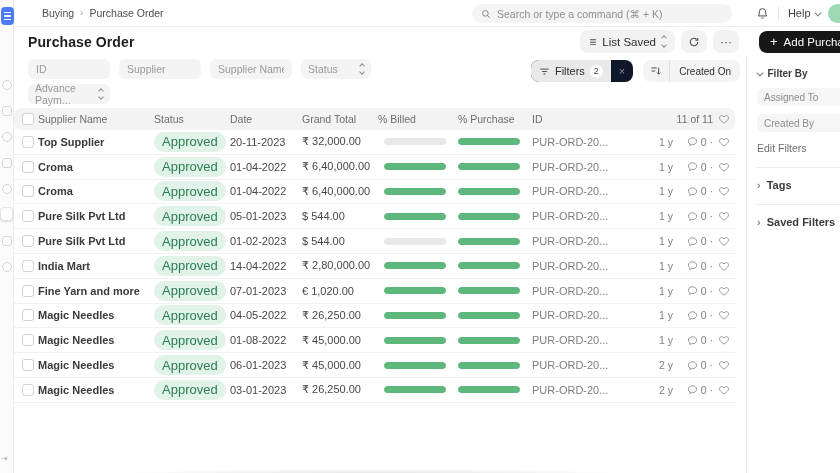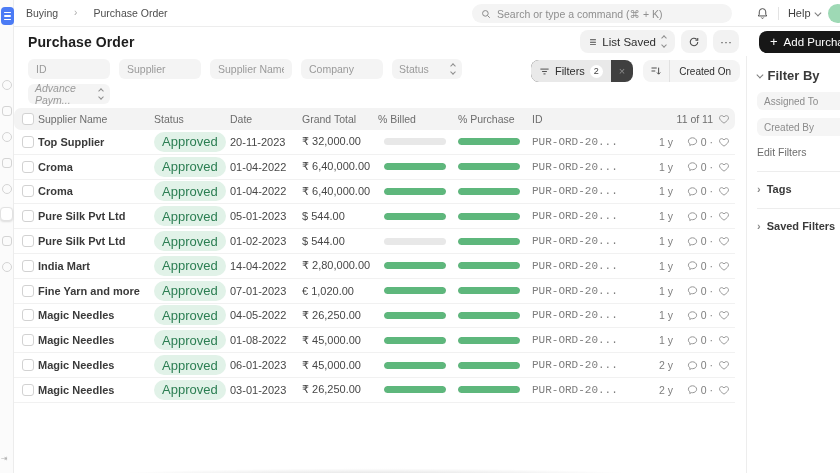--- a/index.html
+++ b/index.html
@@ -16,21 +16,21 @@
   .rail-logo i { display:block; width:7px; height:1.4px; background:#fff; border-radius:1px; }
   .app-ico { position:absolute; left:2px; width:10px; height:10px; border:1.2px solid #c7c7c7; opacity:.75; }
   .app-ico.sq { border-radius:3px; }
   .app-ico.ci { border-radius:50%; }
   .app-ico.active { left:0; width:13px; height:14px; border-radius:4px; background:#fff; border:1px solid #e2e2e2;
     box-shadow:0 1px 2px rgba(0,0,0,.12); opacity:1; }
   .rail-collapse { position:absolute; left:1px; bottom:10px; font-size:8px; color:#b0b0b0; }
   
   .topbar { position:absolute; left:14px; right:0; top:0; height:27px; border-bottom:1px solid #ededed;
     display:flex; align-items:center; z-index:4; }
-  .crumbs { display:flex; align-items:flex-start; gap:16px; padding-left:12px; font-size:10.5px; color:#4d4d4d; }
+  .crumbs { display:flex; align-items:flex-start; gap:6px; padding-left:28px; font-size:10.5px; color:#4d4d4d; }
   .crumb-sep { color:#ababab; font-size:10px; }
   .searchbox { position:absolute; left:458px; top:4px; width:260px; height:19px; background:#f4f4f4; border-radius:10px;
     display:flex; align-items:center; gap:6px; padding:0 9px; }
   .searchbox input { flex:1; border:0; background:transparent; outline:none; font-size:10.5px; color:#6f6f6f;
     font-family:inherit; }
   .searchbox input::placeholder { color:#8e8e8e; }
   .top-right { margin-left:auto; display:flex; align-items:center; gap:9px; }
   .vdiv { width:1px; height:13px; background:#e3e3e3; }
   .help { display:flex; align-items:center; gap:4px; font-size:11px; color:#3f3f3f; }
   .avatar { width:19px; height:19px; border-radius:50%; background:#9ed9b5; margin-right:-7px; flex:none; }
@@ -54,23 +54,23 @@
     font-family:inherit; white-space:nowrap; cursor:pointer; }
   .add-btn .plus { font-size:13px; line-height:1; }
   
   .filterbar { position:absolute; left:28px; top:59px; width:560px; }
   .frow { display:flex; gap:9px; margin-bottom:5px; }
   .fpill { width:82px; height:20px; background:#f4f4f4; border-radius:6px; border:0; font-size:10.5px; color:#9a9a9a;
     padding:0 8px; font-family:inherit; outline:none; }
   .fpill::placeholder { color:#9a9a9a; }
   .fselect { width:70px; height:20px; background:#f4f4f4; border-radius:6px; font-size:10.5px; color:#9a9a9a;
     padding:0 7px; display:flex; align-items:center; justify-content:space-between; cursor:pointer; }
-  .fselect.wide { width:82px;font-style:italic; }
+  .fselect.wide { width:82px; }
   .filters-right { position:absolute; top:60px; right:100px; display:flex; align-items:center; gap:10px; }
-  .chipgroup { display:flex; align-items:center; height:22px; border-radius:8px; overflow:hidden; background:#404040; }
+  .chipgroup { display:flex; align-items:center; height:22px; border-radius:8px; overflow:hidden; background:#0f172a; }
   .chip-main { display:flex; align-items:center; gap:5px; background:#e9e9e9; height:100%; padding:0 8px;
     font-size:11px; color:#2e2e2e; cursor:pointer; }
   .chip-count { width:13px; height:13px; border-radius:50%; background:#fff; font-size:9px; color:#3f3f3f;
     display:flex; align-items:center; justify-content:center; }
   .chip-x { padding:0 8px; font-size:11px; color:#8a8a8a; cursor:pointer; }
   .sortgroup { display:flex; align-items:center; height:22px; border-radius:8px; background:#f4f4f4; overflow:hidden; }
   .sort-ic { display:flex; align-items:center; padding:0 7px; height:100%; border-right:1px solid #e1e1e1; cursor:pointer; }
   .sort-label { padding:0 9px; font-size:10px; color:#2e2e2e; cursor:pointer; }
   
   .table { position:absolute; left:14px; top:108px; width:721px; }
@@ -80,29 +80,29 @@
   .trow  { grid-template-columns:24px 116px 76px 72px 76px 72px 78px 1fr 36px 40px 22px; height:24.8px;
     border-bottom:1px solid #f1f1f1; font-size:11px; color:#474747; }
   .cb { width:12px; height:12px; border:1.2px solid #d2d2d2; border-radius:3px; background:#fff; margin-left:8px; cursor:pointer; }
   .c-right { text-align:left; }
   .pr6 { padding-right:6px; } .pl8 { padding-left:8px; } .pl4 { padding-left:4px; }
   .supplier { font-weight:700; color:#3a3a3a; }
   .badge { display:inline-block; background:#e1f2e8; color:#2b7e52; font-size:13px; padding:2.5px 8px; border-radius:10px; }
   .bar { width:62px; height:7px; border-radius:4px; background:#e8e8e8; overflow:hidden; margin-left:6px; }
   .bar.ml8 { margin-left:8px; }
   .bar > div { height:100%; background:#5eb77c; border-radius:4px; }
-  .idcell { color:#7e7e7e;font-family:Liberation Mono, monospace; }
+  .idcell { color:#7e7e7e; }
   .age { color:#7e7e7e; font-size:10.5px; text-align:right; }
   .comments { display:flex; align-items:center; gap:3px; justify-content:flex-end; color:#7e7e7e; font-size:10.5px; }
   .heartcell { display:flex; justify-content:center; cursor:pointer; }
   .count-cell { text-align:right; color:#6d6d6d; }
   
   .rightbar { position:absolute; left:746px; top:56px; bottom:0; width:94px; border-left:1px solid #ededed; z-index:3; }
   .rb-inner { padding:12px 0 0 10px; }
-  .rb-head { display:flex; align-items:center; gap:6px; font-size:13px; font-weight:600; color:#3a3a3a; cursor:pointer; }
+  .rb-head { display:flex; align-items:center; gap:6px; font-size:10px; font-weight:600; color:#3a3a3a; cursor:pointer; }
   .rb-input { margin-top:9px; width:100px; height:18px; background:#f5f5f5; border:0; border-radius:6px;
     font-size:10px; color:#8c8c8c; padding:0 7px; font-family:inherit; outline:none; display:block; }
   .rb-input::placeholder { color:#8c8c8c; }
   .rb-link { margin-top:10px; font-size:10.5px; color:#6e6e6e; cursor:pointer; }
   .rb-div { margin-top:13px; border-top:1px solid #ededed; }
   .rb-sect { display:flex; align-items:center; gap:6px; margin-top:11px; font-size:11px; font-weight:600; color:#3a3a3a; cursor:pointer; }
   .rb-sect .arr { color:#8a8a8a; font-size:11px; }
   
   .bottom-shadow { position:absolute; bottom:-13px; left:70px; width:610px; height:18px;
     background:radial-gradient(ellipse at center, rgba(0,0,0,.16), transparent 68%); pointer-events:none; }
@@ -180,21 +180,20 @@
     <span class="plus">+</span>
     <span>Add Purchase Order</span>
   </button>
 </div>
 
 <div class="filterbar">
   <div class="frow">
     <input class="fpill" placeholder="ID" style="">
     <input class="fpill" placeholder="Supplier" style="">
     <input class="fpill" placeholder="Supplier Name" style="">
-    <input class="fpill" placeholder="Company" style="">
     <div class="fselect">
       <span>Status</span>
       <span class="updown">
           <span class="c u"></span>
           <span class="c d"></span>
         </span>
     </div>
   </div>
   <div class="frow">
     <div class="fselect wide">

